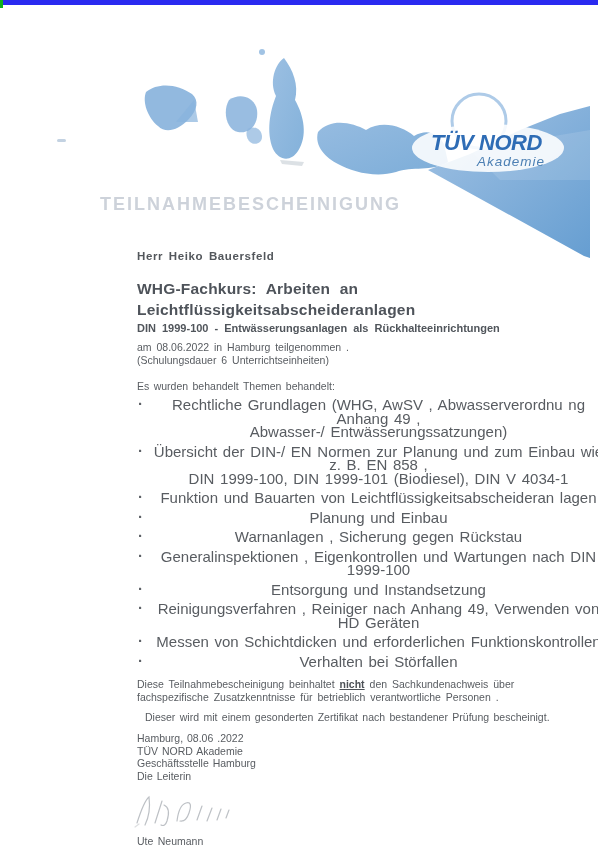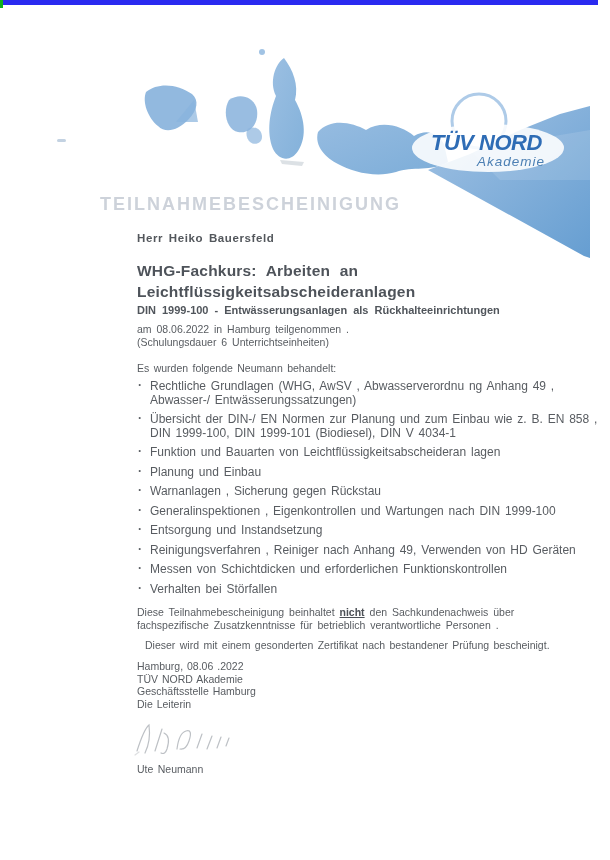--- a/index.html
+++ b/index.html
@@ -12,31 +12,31 @@
   .scan-bar-green{position:absolute;top:0;left:0;width:3px;height:8px;background:#12b01e;}
   
   .header-art{position:absolute;top:30px;left:0;width:610px;height:240px;}
   .scan-dash{position:absolute;left:57px;top:139px;width:9px;height:3px;background:#c3d2e2;border-radius:2px;}
   
   .wm-title{
     position:absolute;left:100px;top:194px;font-size:18px;font-weight:600;
     letter-spacing:2px;color:#cdd2da;filter:blur(0.4px);white-space:nowrap;
   }
   
-  .content{position:absolute;left:137px;top:232px;width:470px;}
+  .content{position:absolute;left:137px;top:250px;width:470px;}
   .name{font-size:11.5px;font-weight:bold;letter-spacing:.6px;color:#53575c;word-spacing:2px;}
   .intro{margin-top:9px;font-size:10.5px;word-spacing:1.5px;}
   .course-title{margin-top:16px;font-size:15.5px;font-weight:bold;line-height:21px;color:#4e535a;letter-spacing:.2px;word-spacing:5px;}
   .course-sub{margin-top:2px;font-size:11px;font-weight:bold;color:#50555b;word-spacing:3px;}
   .attend{margin-top:7px;font-size:10.5px;line-height:13px;word-spacing:2px;}
   .topics-heading{margin-top:13px;font-size:10.5px;word-spacing:1.5px;}
   ul.topics{margin:0;padding:0;list-style:none;}
   ul.topics li{
-    position:relative;margin-top:6px;padding-left:13px;font-size:12px;line-height:13.5px;
-    word-spacing:1.5px;white-space:pre-line;
+    position:relative;margin-top:6px;padding-left:13px;font-size:15px;line-height:13.5px;
+    word-spacing:1.5px;white-space:pre-line;text-align:center;
   }
   ul.topics li::before{content:"·";position:absolute;left:1px;top:-1px;font-weight:bold;color:#5d6166;}
   .closing1{margin-top:10px;font-size:10.5px;line-height:13px;word-spacing:2px;}
   .closing1 .emph{font-weight:bold;text-decoration:underline;color:#4c5056;}
   .closing2{margin-top:7px;font-size:10.5px;word-spacing:1.5px;padding-left:8px;}
   .sig-block{margin-top:9px;font-size:10.5px;line-height:12.5px;word-spacing:1px;}
   .sig-scribble{display:block;margin-top:5px;margin-left:-6px;}
   .signer{margin-top:4px;font-size:10.5px;word-spacing:1.5px;}
 </style>
 </head>
@@ -93,21 +93,21 @@
       <div>WHG-Fachkurs: Arbeiten an</div>
       <div>Leichtflüssigkeitsabscheideranlagen</div>
     </div>
     <div class="course-sub">DIN 1999-100 - Entwässerungsanlagen als Rückhalteeinrichtungen</div>
 
     <div class="attend">
       <div>am 08.06.2022 in Hamburg teilgenommen .</div>
       <div>(Schulungsdauer 6 Unterrichtseinheiten)</div>
     </div>
 
-    <div class="topics-heading">Es wurden folgende Neumann behandelt:</div>
+    <div class="topics-heading">Es wurden behandelt Themen behandelt:</div>
     <ul class="topics">
       <li>Rechtliche Grundlagen (WHG, AwSV , Abwasserverordnu ng Anhang 49 ,
 Abwasser-/ Entwässerungssatzungen)</li>
       <li>Übersicht der DIN-/ EN Normen zur Planung und zum Einbau wie z. B. EN 858 ,
 DIN 1999-100, DIN 1999-101 (Biodiesel), DIN V 4034-1</li>
       <li>Funktion und Bauarten von Leichtflüssigkeitsabscheideran lagen</li>
       <li>Planung und Einbau</li>
       <li>Warnanlagen , Sicherung gegen Rückstau</li>
       <li>Generalinspektionen , Eigenkontrollen und Wartungen nach DIN 1999-100</li>
       <li>Entsorgung und Instandsetzung</li>

